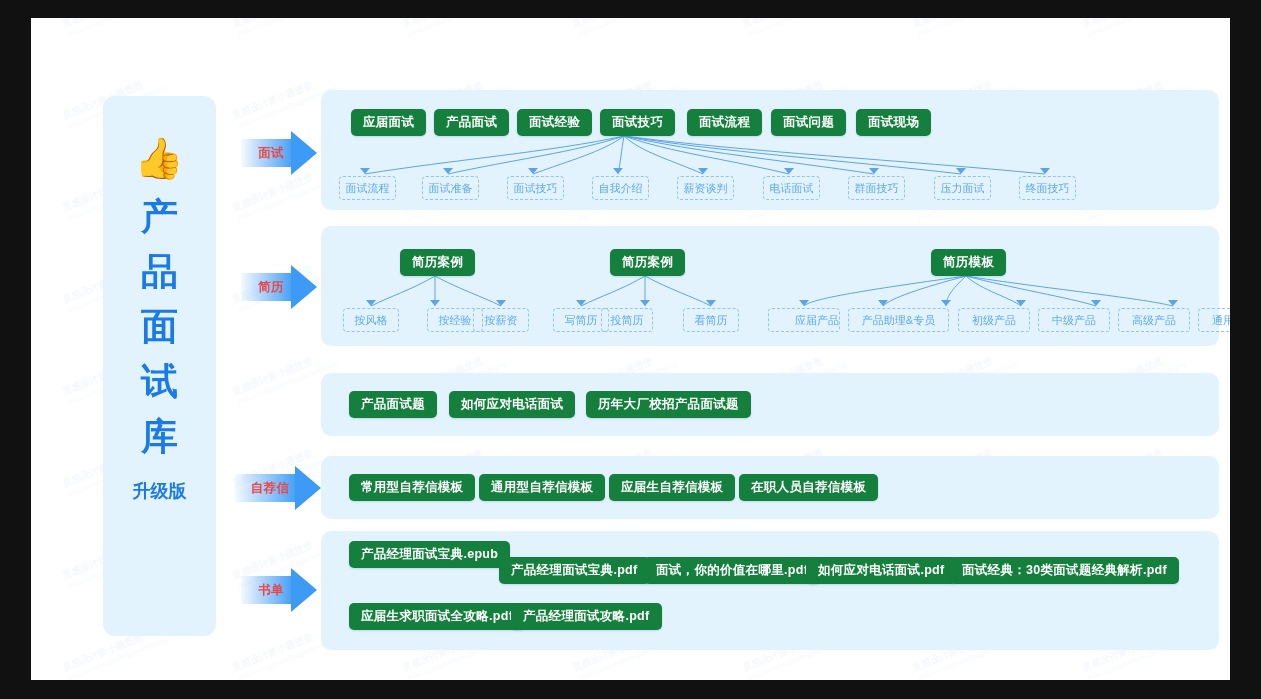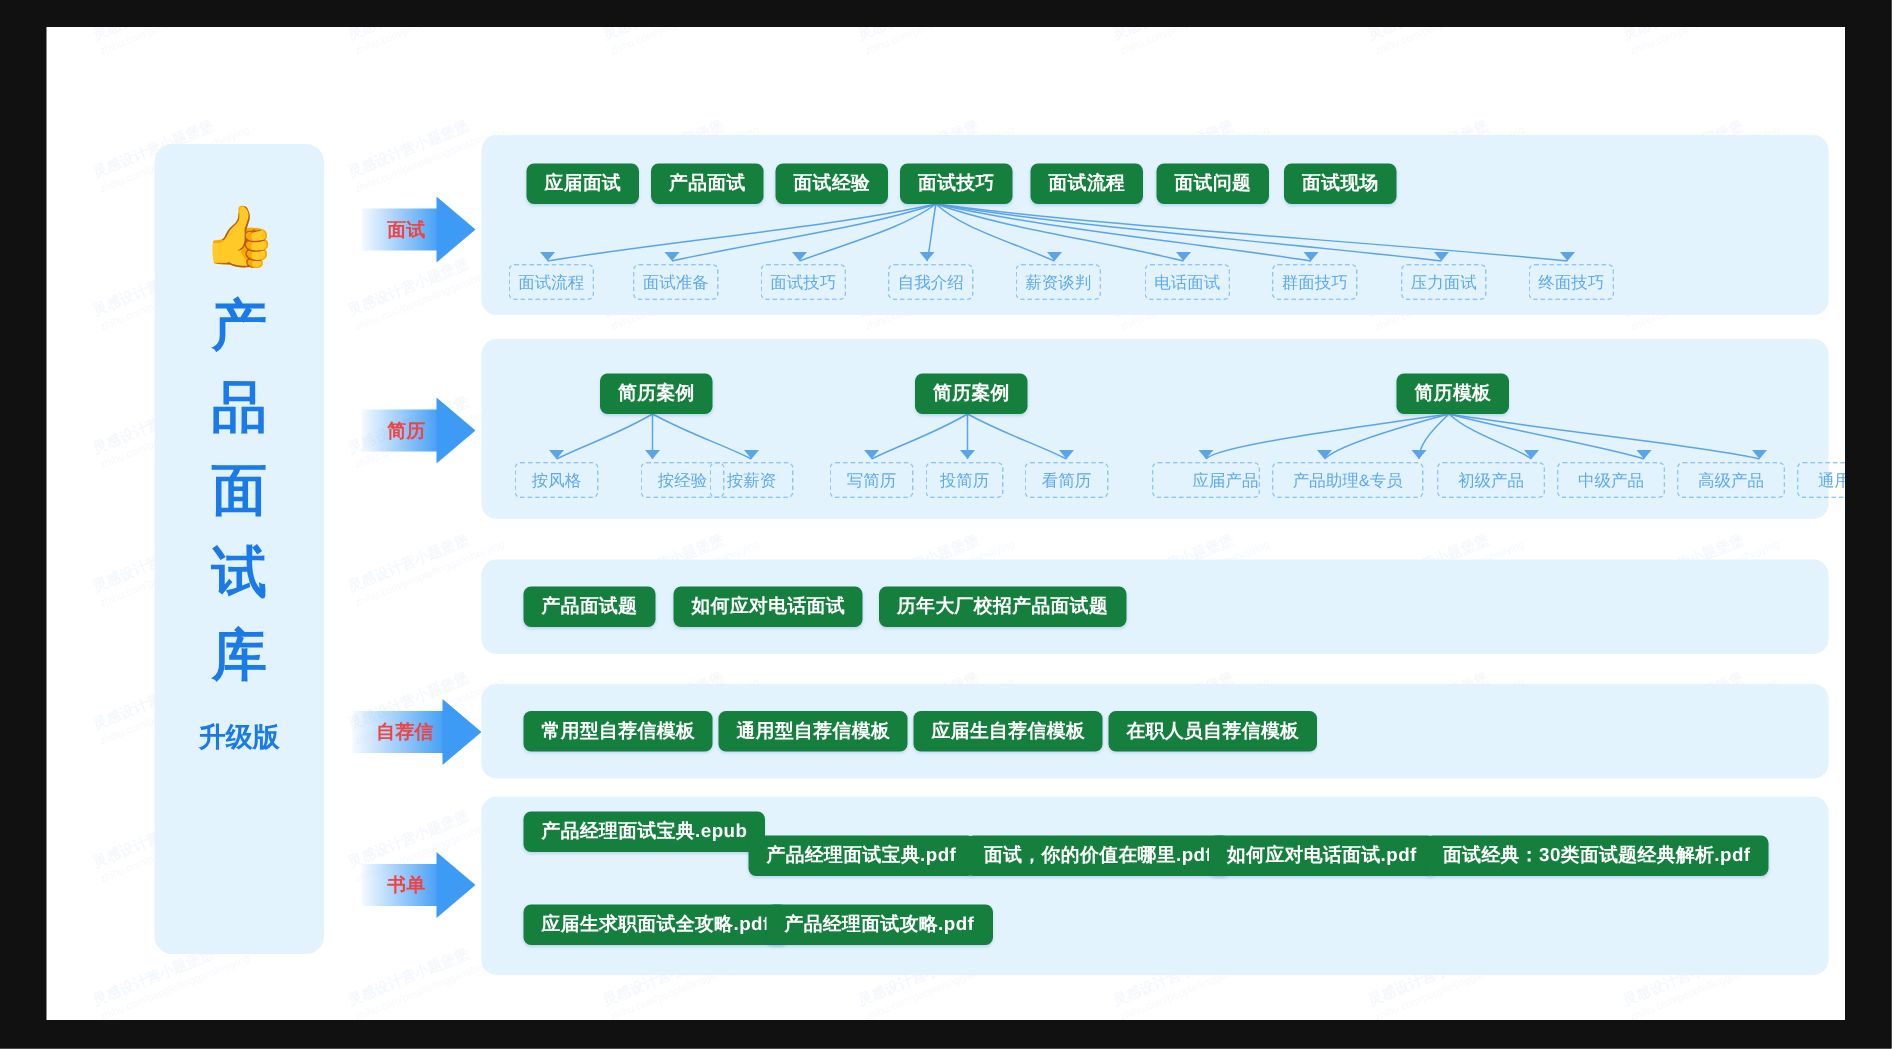--- a/index.html
+++ b/index.html
@@ -504,21 +504,21 @@
 
     <div class="node" style="left:79px; top:23px;">简历案例</div>
     <div class="node" style="left:289px; top:23px;">简历案例</div>
     <div class="node" style="left:610px; top:23px;">简历模板</div>
 
     <div class="leaf" style="left:22px;  top:82px; width:56px;">按风格</div>
     <div class="leaf" style="left:86px;  top:82px; width:56px;margin-left:20px;">按经验</div>
     <div class="leaf" style="left:152px; top:82px; width:56px;">按薪资</div>
 
     <div class="leaf" style="left:232px; top:82px; width:56px;">写简历</div>
-    <div class="leaf" style="left:296px; top:82px; width:52px;">投简历</div>
+    <div class="leaf" style="left:280px; top:82px; width:52px;">投简历</div>
     <div class="leaf" style="left:362px; top:82px; width:56px;">看简历</div>
 
     <div class="leaf" style="left:447px; top:82px; width:72px;padding-left:34px;">应届产品</div>
     <div class="leaf" style="left:527px; top:82px; width:101px;">产品助理&amp;专员</div>
     <div class="leaf" style="left:637px; top:82px; width:72px;">初级产品</div>
     <div class="leaf" style="left:717px; top:82px; width:72px;">中级产品</div>
     <div class="leaf" style="left:797px; top:82px; width:72px;">高级产品</div>
     <div class="leaf" style="left:877px; top:82px; width:72px;">通用模板</div>
   </div>
 

